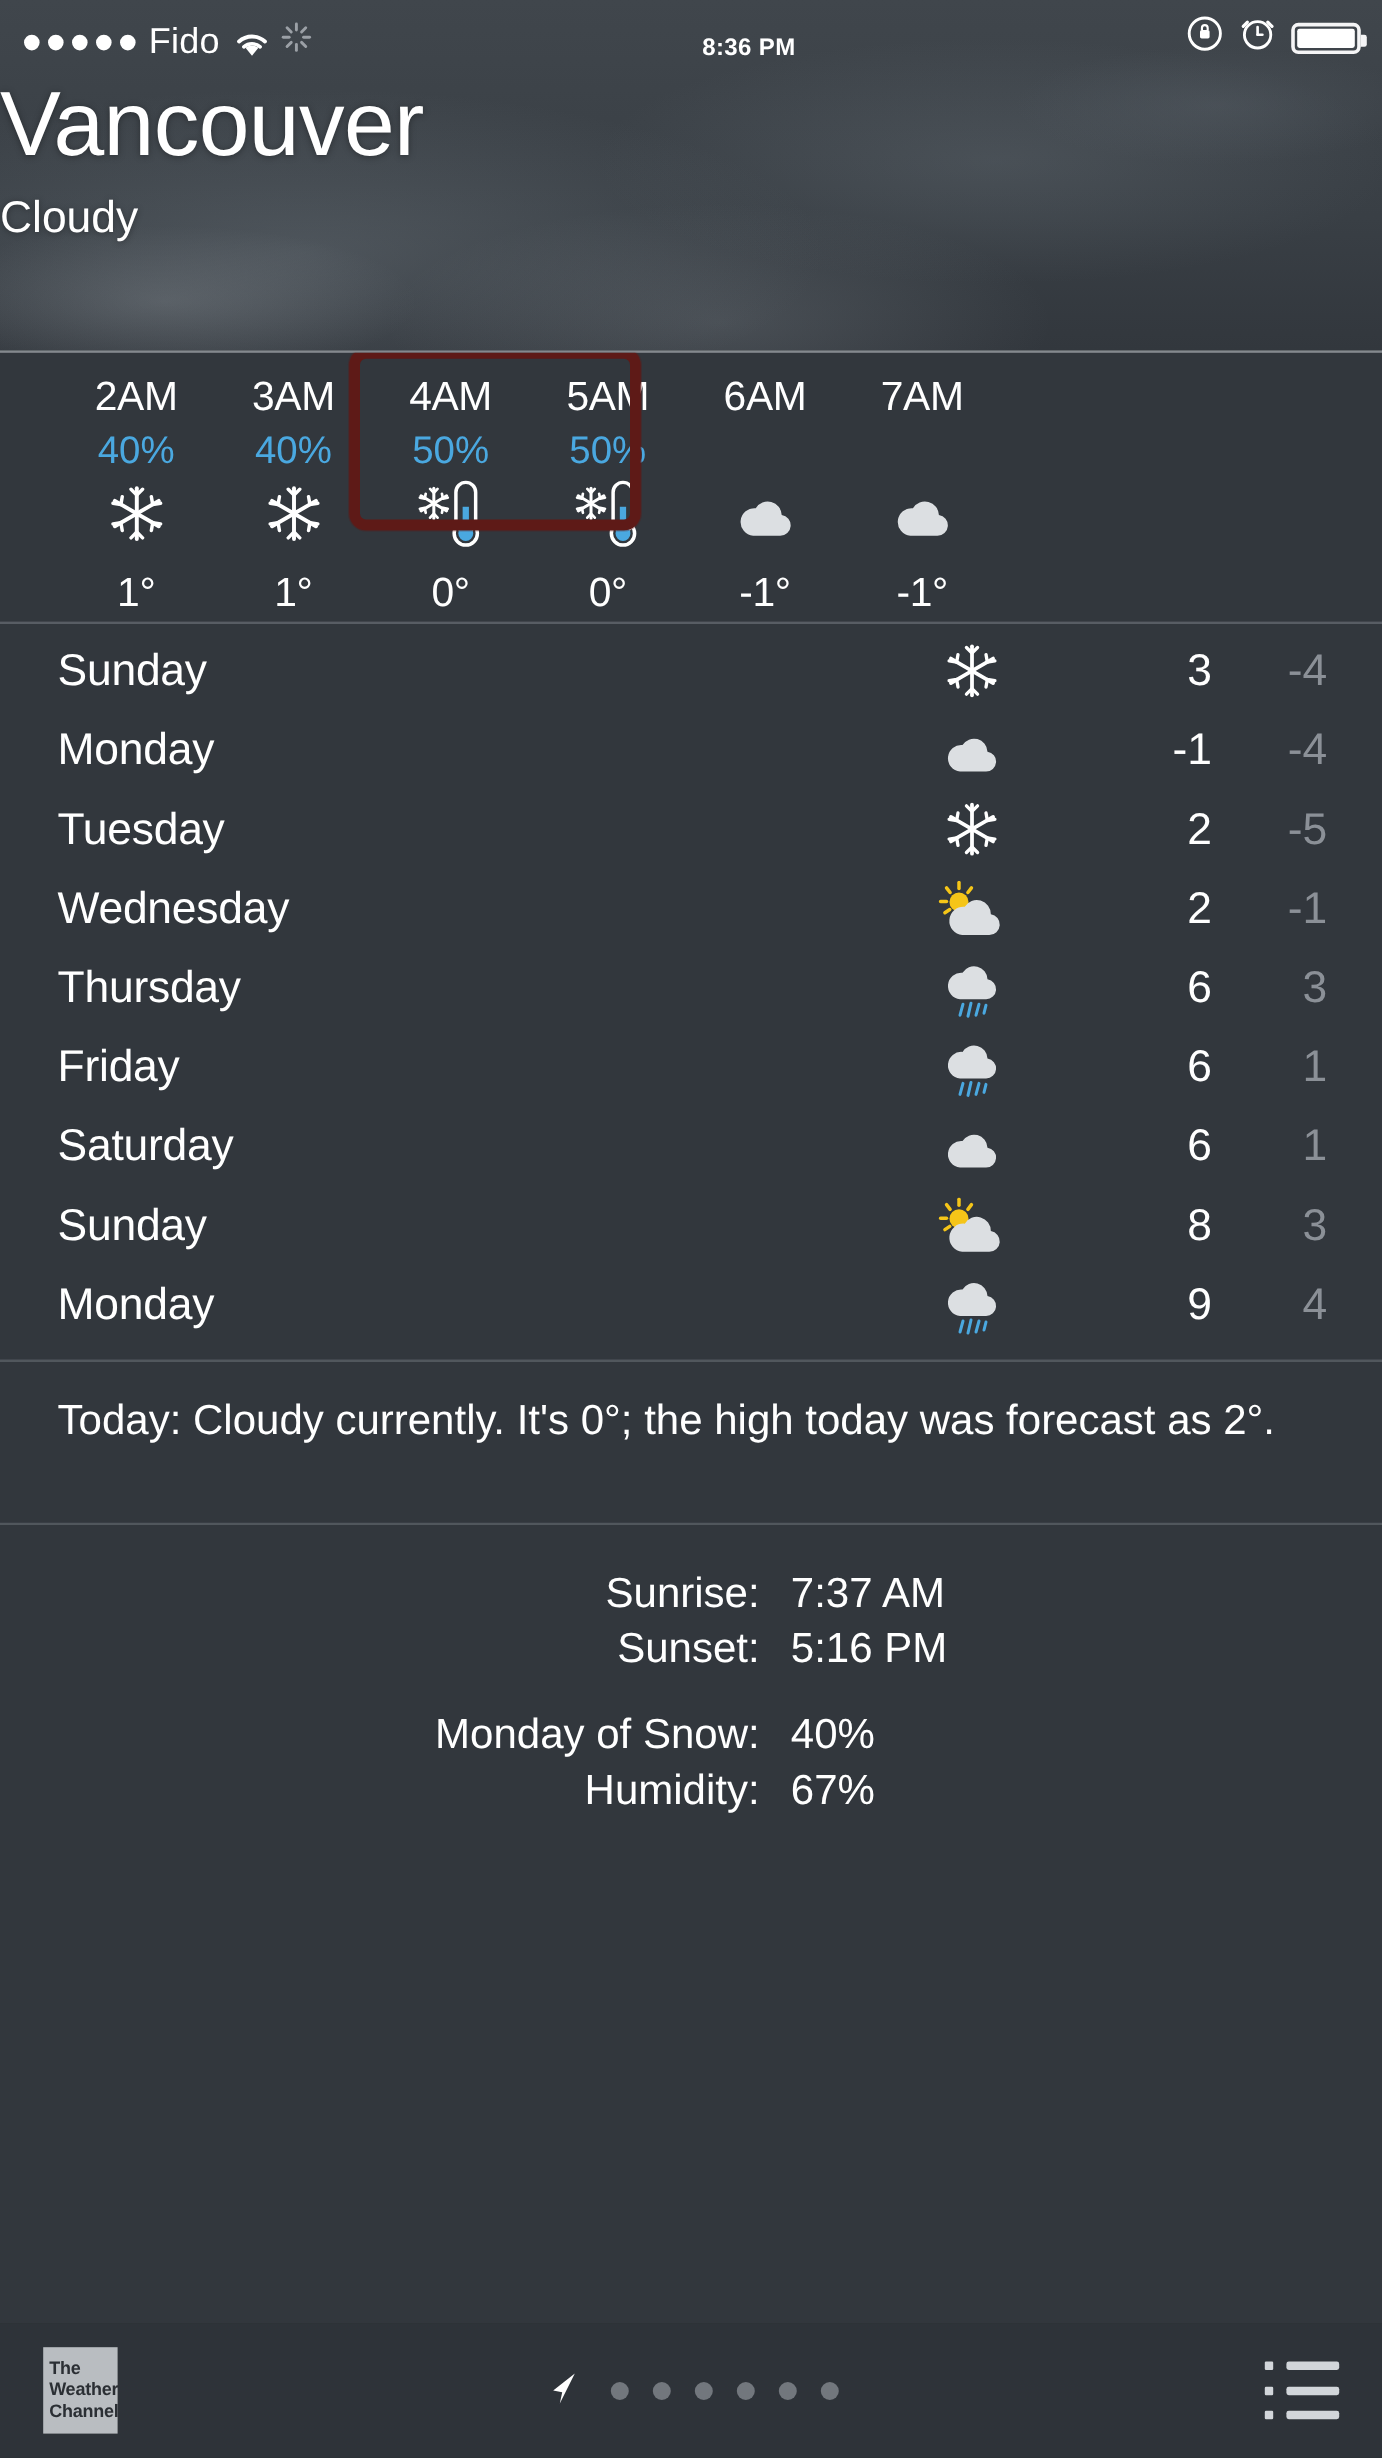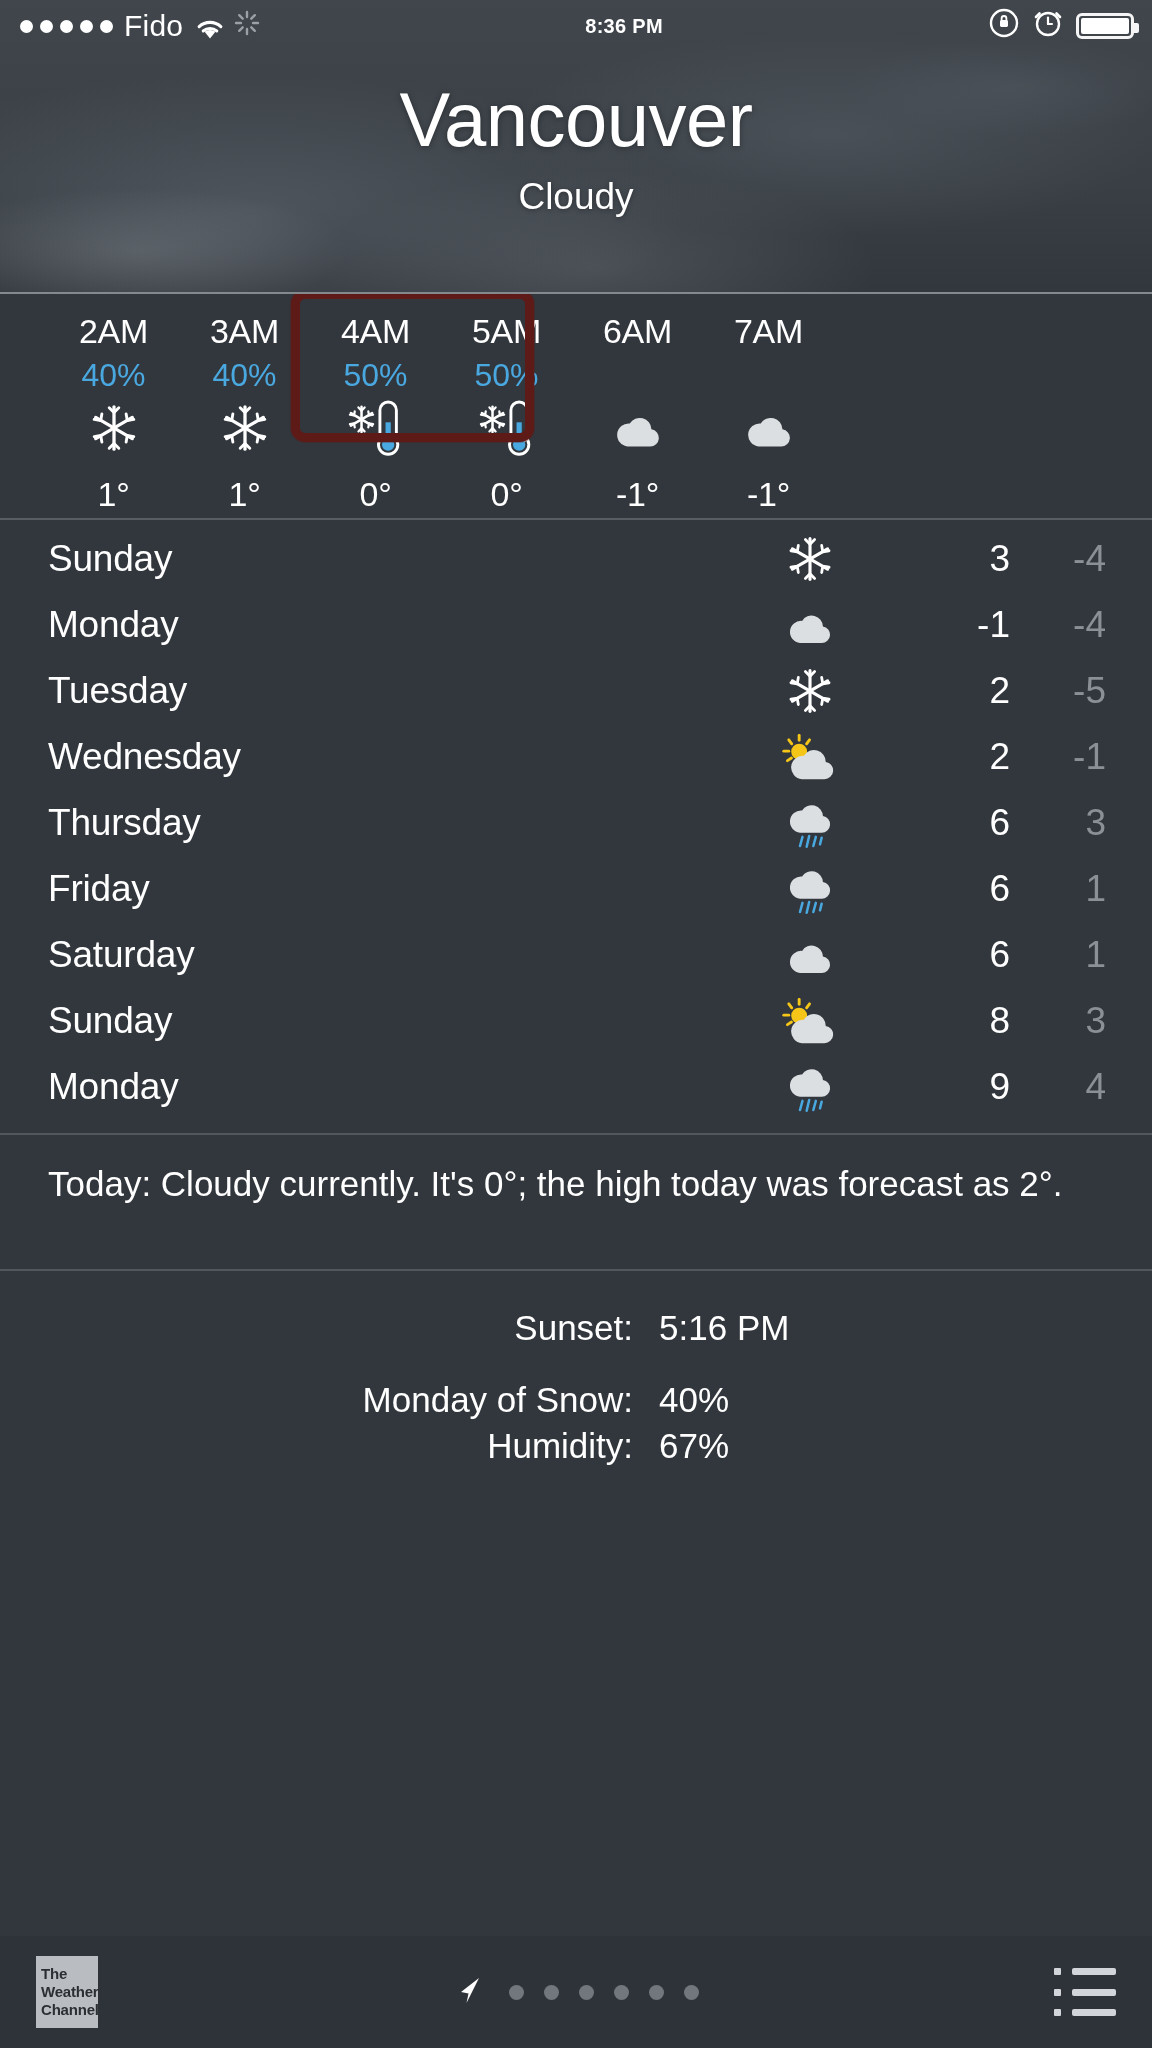--- a/index.html
+++ b/index.html
@@ -27,42 +27,42 @@
     content:""; position:absolute; inset:0;
     background:
       radial-gradient(ellipse 300px 90px at 12% 86%, rgba(176,183,189,0.22), rgba(0,0,0,0) 70%),
       radial-gradient(ellipse 240px 70px at 88% 30%, rgba(90,98,106,0.35), rgba(0,0,0,0) 70%);
     pointer-events:none;
   }
 
   
   .statusbar{
     position:relative; z-index:3;
-    height:52px; display:flex; align-items:center;
+    height:52px; display:flex; align-items:flex-end;
     padding:0 18px 0 20px; font-size:30px; letter-spacing:.2px;
   }
   .sb-left{ display:flex; align-items:center; gap:9px; flex:0 0 auto; }
   .dots{ display:flex; gap:7px; align-items:center; }
   .dot{ width:13px; height:13px; border-radius:50%; background:#fff; }
   .carrier{ font-size:30px; margin-left:2px; }
   .wifi{ width:30px; height:24px; position:relative; margin-left:3px; }
   .sb-center{ flex:1; text-align:center; font-size:20px; font-weight:600; letter-spacing:.3px; }
   .sb-right{ display:flex; align-items:center; gap:13px; flex:0 0 auto; }
   .battery{
     width:58px; height:26px; border:3px solid rgba(255,255,255,0.95);
     border-radius:6px; position:relative; padding:2px;
   }
   .battery:after{
     content:""; position:absolute; right:-8px; top:7px; width:5px; height:10px;
     background:rgba(255,255,255,0.95); border-radius:0 2px 2px 0;
   }
   .battery i{ display:block; height:100%; width:100%; background:#fff; border-radius:2px; }
 
   
-  .city-wrap{ position:relative; z-index:2; text-align:center; margin-top:28px; }
+  .city-wrap{ position:relative; z-index:2; margin-top:12px; }
   .city{ font-size:76px; font-weight:300; letter-spacing:-0.5px; line-height:1.05;
          text-shadow:0 1px 6px rgba(0,0,0,.35); }
   .cond{ font-size:37px; font-weight:400; margin-top:16px; text-shadow:0 1px 5px rgba(0,0,0,.35); }
 
   
   .hourly{
     position:relative; flex:0 0 228px; background:#32373d;
     border-top:2px solid rgba(200,205,210,0.55);
     border-bottom:2px solid rgba(120,126,133,0.55);
     display:flex; overflow:hidden;padding-left:48px;
@@ -451,20 +451,24 @@
       </div>
     </div>
 
   <div class="summary">
     <p>Today: Cloudy currently. It's 0°; the high today was forecast as 2°.</p>
   </div>
 
   <div class="details">
     <table class="dtbl">
       <tbody>
+          <tr>
+        <td class="lbl">Sunrise:</td>
+        <td class="val">7:37 AM</td>
+      </tr>
       <tr>
         <td class="lbl">Sunset:</td>
         <td class="val">5:16 PM</td>
       </tr>
       <tr class="gap">
             <td colspan="2"></td>
           </tr>
       <tr>
         <td class="lbl">Monday of Snow:</td>
         <td class="val">40%</td>

